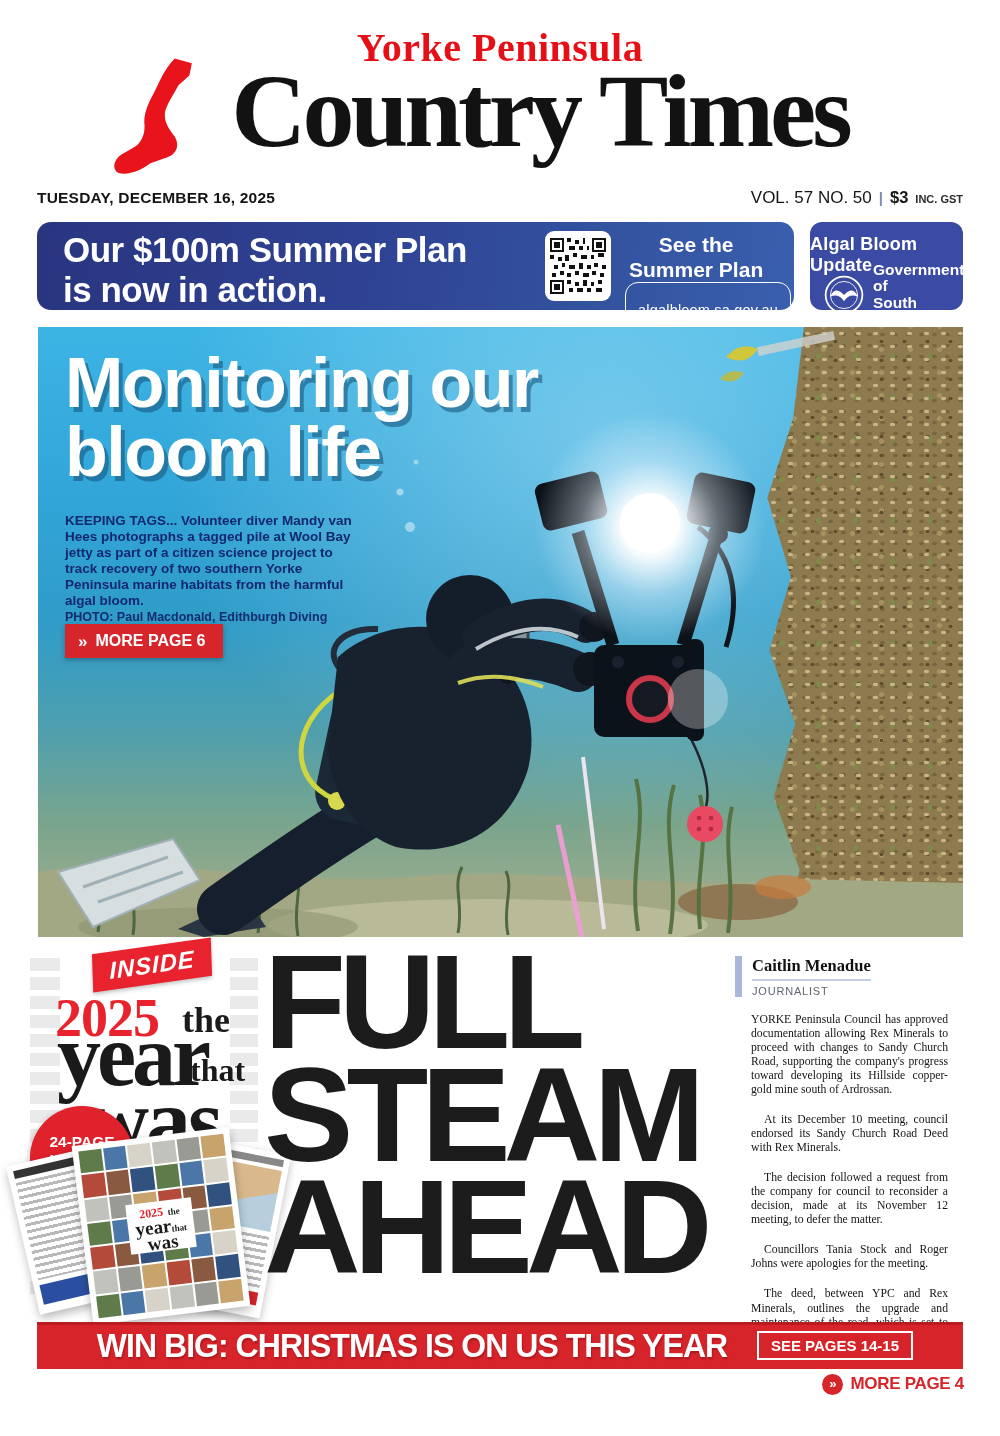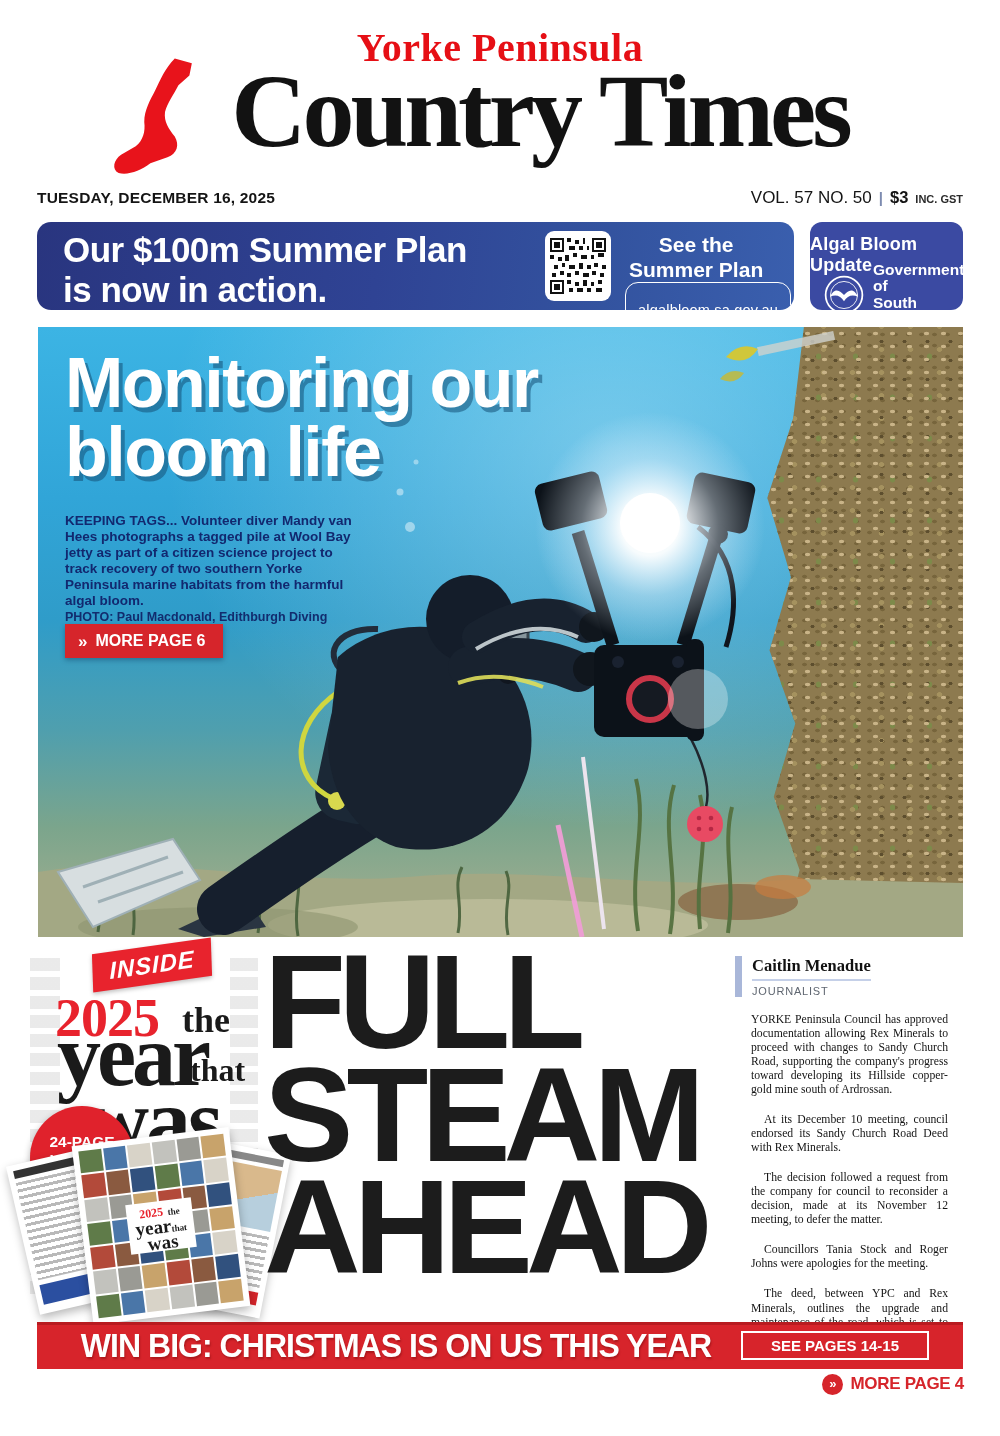--- a/index.html
+++ b/index.html
@@ -132,21 +132,21 @@
        display:flex;align-items:center;justify-content:center;font-weight:bold;font-size:13px;
        line-height:1;padding-bottom:1px;box-sizing:border-box;}
   .more4 .lbl{font-weight:bold;font-size:17px;color:#d6252b;letter-spacing:-.3px;}
 
   
   .footer-banner{position:absolute;left:37px;top:1322px;width:926px;height:47px;background:#d7242b;
        display:flex;align-items:center;justify-content:center;gap:20px;color:#fff;
        box-shadow:inset 0 3px 0 rgba(90,0,0,.25);}
   .fb-text{font-weight:bold;font-size:33px;letter-spacing:-1px;transform:scaleX(.97);
        text-shadow:1px 2px 2px rgba(90,0,0,.35);white-space:nowrap;}
-  .fb-box{border:2px solid #fff;padding:4px 28px;font-weight:bold;font-size:15px;white-space:nowrap;}
+  .fb-box{border:2px solid #fff;padding:4px 12px;font-weight:bold;font-size:15px;white-space:nowrap;}
 </style>
 </head>
 <body>
 
 <div class="page">
 
   <div class="kicker">Yorke Peninsula</div>
   <svg class="map-logo" viewBox="0 0 100 100">
     <path fill="#e8131b" d="M58,2 L72,6 L70,16 L61,24 C57,32 52,38 50,46 C49,54 53,60 58,66 C62,73 60,80 52,83 L38,88 C30,94 20,98 12,96 C6,93 8,85 14,81 L26,74 C32,69 34,62 33,54 C33,44 38,36 42,28 C46,20 50,10 58,2 Z"></path>
   </svg>

